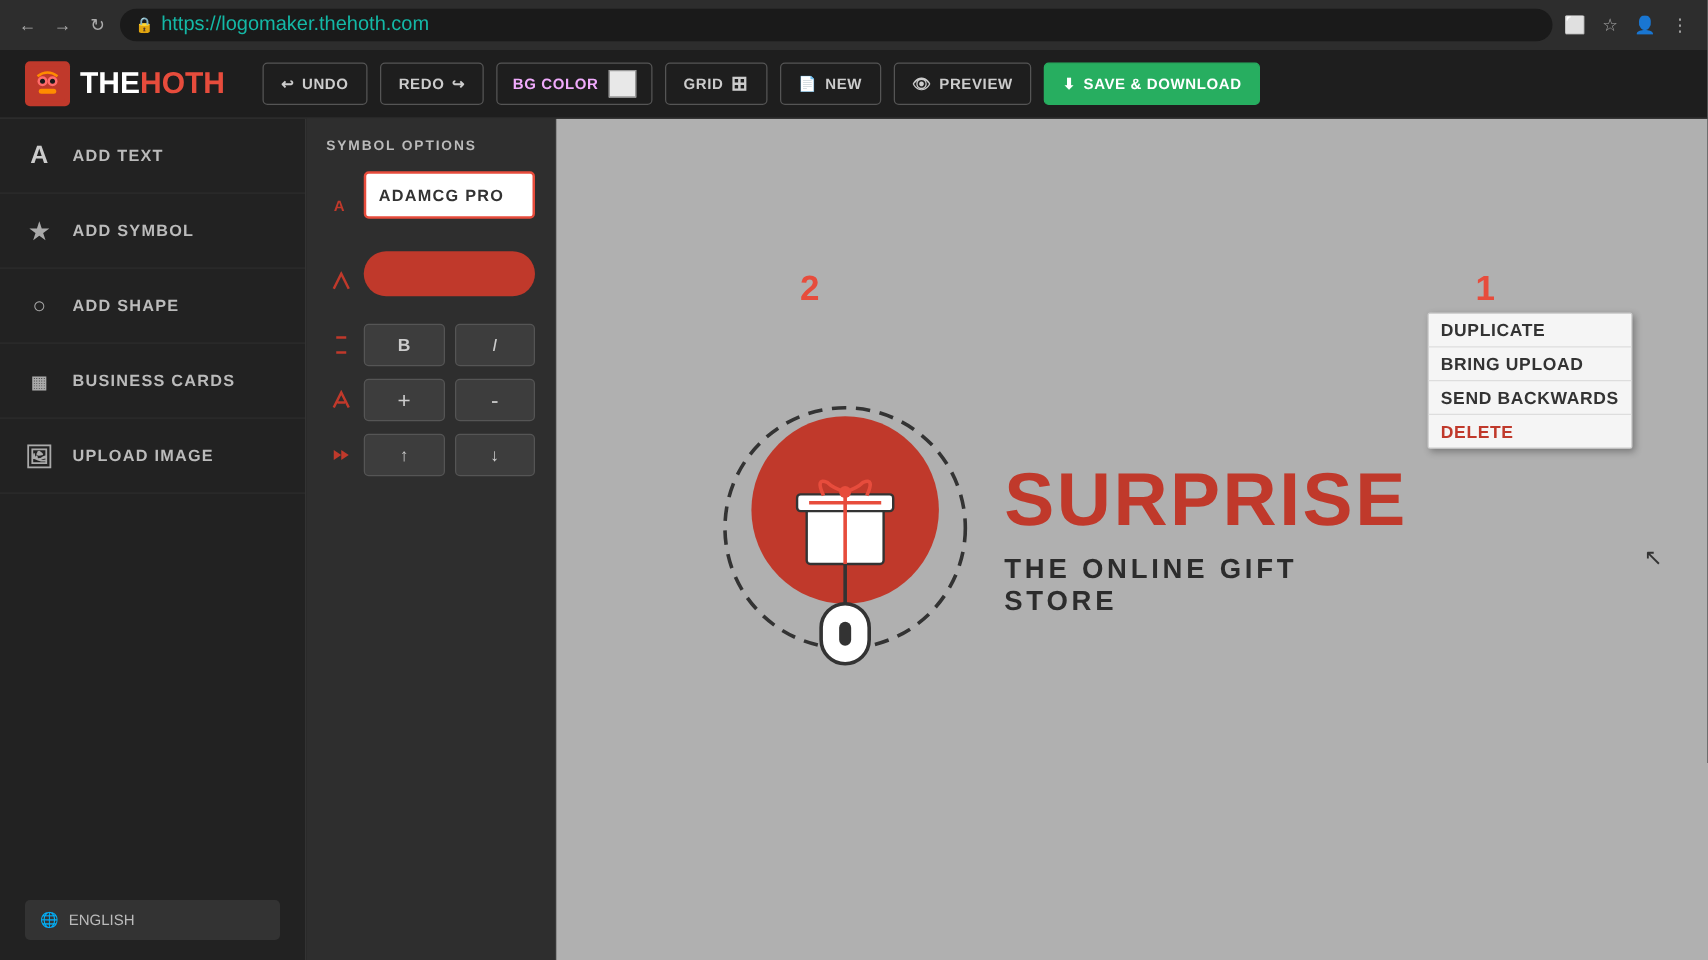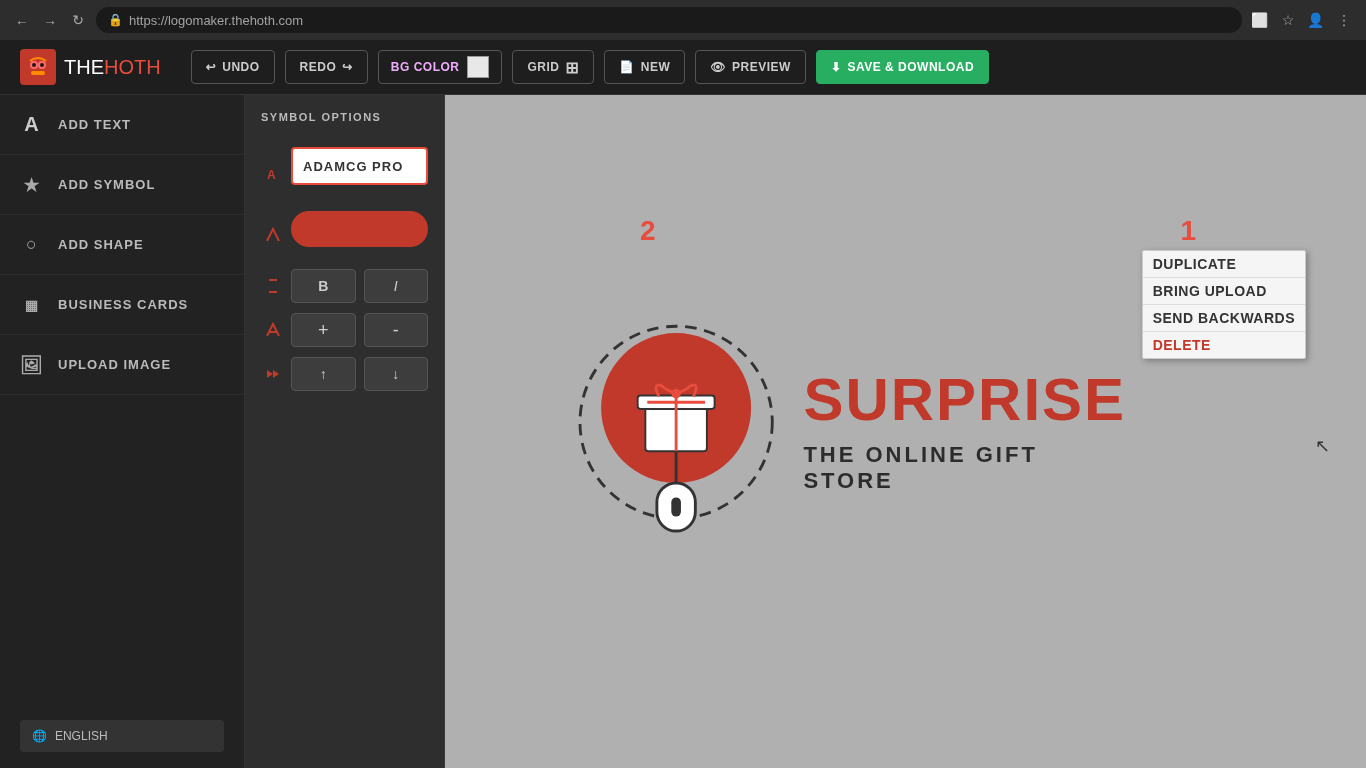--- a/index.html
+++ b/index.html
@@ -20,21 +20,21 @@
       color: #aaa; font-size: 14px; cursor: pointer;
       display: flex; align-items: center; justify-content: center;
     }
     .browser-url-bar {
       flex: 1; height: 26px;
       background: #1a1a1a; border: none; border-radius: 13px;
       color: #ddd; font-size: 12px; padding: 0 12px;
       display: flex; align-items: center; gap: 6px;
     }
     .browser-url-text {
-      color: #a3a3a3; font-size: 13px;
+      color: #14b8a6; font-size: 16px;
     }
     .browser-actions {
       display: flex; gap: 8px; align-items: center;
     }
     .browser-action-icon {
       width: 20px; height: 20px;
       color: #aaa; font-size: 14px;
       display: flex; align-items: center; justify-content: center;
     }
 
@@ -61,21 +61,21 @@
       margin-right: 20px;
     }
     .logo-icon {
       width: 36px; height: 36px;
       background: #c0392b;
       border-radius: 4px;
       display: flex; align-items: center; justify-content: center;
       font-size: 18px;
     }
     .logo-text {
-      font-size: 20px; font-weight: normal; color: #fff;
+      font-size: 24px; font-weight: bold; color: #fff;
     }
     .logo-text span { color: #e74c3c; }
 
     .toolbar-btn {
       height: 34px;
       background: transparent;
       border: 1.5px solid #555;
       color: #ccc;
       border-radius: 4px;
       padding: 0 14px;
@@ -161,21 +161,21 @@
       background: #2e2e2e;
       border-right: 1px solid #3a3a3a;
       padding: 16px;
       flex-shrink: 0;
     }
     .symbol-panel-title {
       color: #bbb;
       font-size: 11px;
       font-weight: bold;
       letter-spacing: 1.5px;
-      margin-bottom: 24px;
+      margin-bottom: 14px;
     }
     .font-selector {
       width: 100%;
       height: 38px;
       background: #fff;
       border: 2.5px solid #e74c3c;
       border-radius: 4px;
       color: #333;
       font-size: 13px;
       font-weight: bold;

